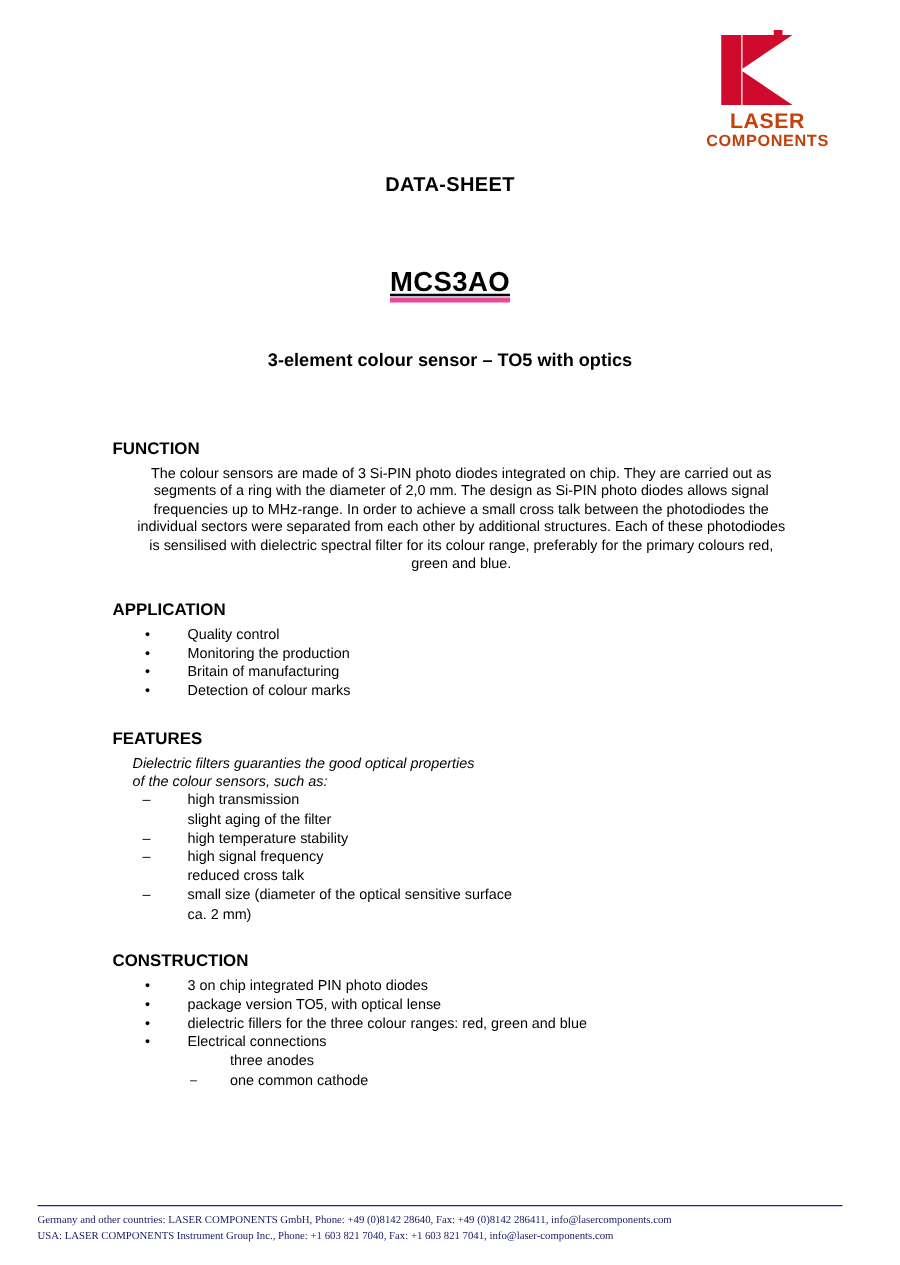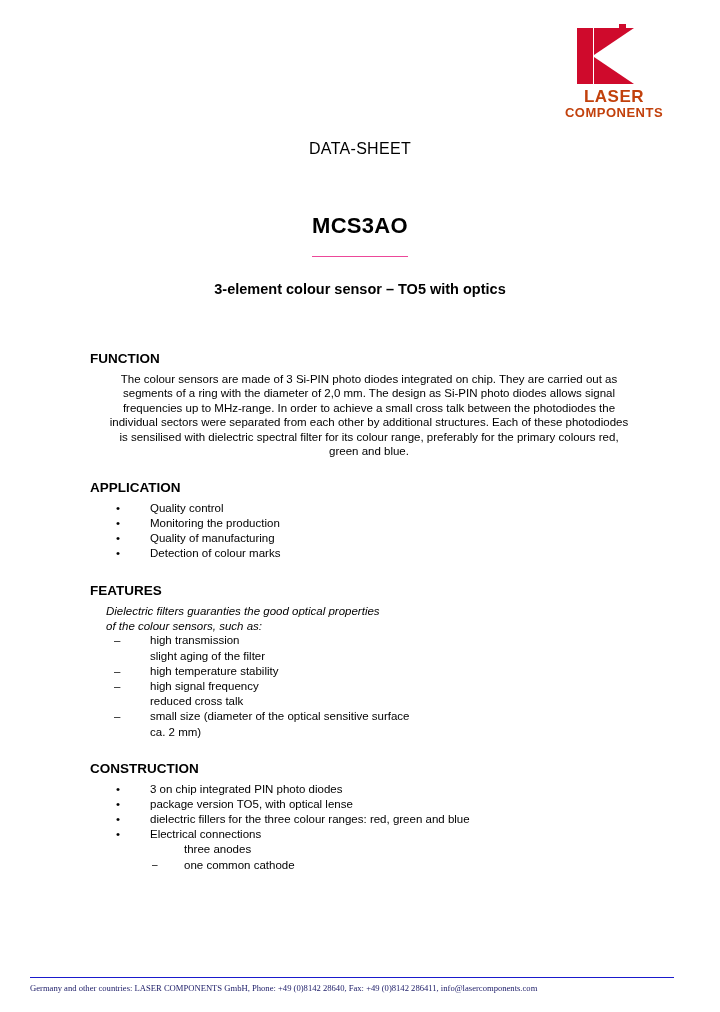--- a/index.html
+++ b/index.html
@@ -77,34 +77,35 @@
     letter-spacing: 0.5px;
     line-height: 1.05;
   }
   .logo-text1 { font-size: 17px; }
   .logo-text2 { font-size: 13px; }
 
   
   .doc-title {
     text-align: center;
     font-size: 16px;
-    font-weight: normal;
+    font-weight: bold;
     margin-top: 118px;
     letter-spacing: 0.3px;
   }
   .part-number {
     text-align: center;
     font-size: 22px;
     font-weight: bold;
     margin-top: 55px;
     letter-spacing: 0.3px;
   }
   .part-number span {
-    border-bottom: 1px solid #ec4899;
-    padding-bottom: 18px;
+    border-bottom: 4px solid #ec4899;
+    padding-bottom: 0;
+    text-decoration: underline;
   }
   .subtitle {
     text-align: center;
     font-size: 14.5px;
     font-weight: bold;
     margin-top: 42px;
   }
 
   
   .content {
@@ -224,21 +225,21 @@
         <li>
             <span class="mk">•</span>
             <span class="tx">Quality control</span>
           </li>
         <li>
             <span class="mk">•</span>
             <span class="tx">Monitoring the production</span>
           </li>
         <li>
             <span class="mk">•</span>
-            <span class="tx">Quality of manufacturing</span>
+            <span class="tx">Britain of manufacturing</span>
           </li>
         <li>
             <span class="mk">•</span>
             <span class="tx">Detection of colour marks</span>
           </li>
       </ul>
     </div>
 
     <div class="section">
       <div class="section-title">FEATURES</div>
@@ -308,15 +309,16 @@
             <span class="tx">one common cathode</span>
           </li>
       </ul>
     </div>
 
   </div>
 
   <div class="footer">
     <div class="footer-rule"></div>
     <div class="footer-line">Germany and other countries: LASER COMPONENTS GmbH, Phone: +49 (0)8142 28640, Fax: +49 (0)8142 286411,  info@lasercomponents.com</div>
+    <div class="footer-line">USA: LASER COMPONENTS Instrument Group Inc., Phone: +1 603 821 7040, Fax: +1 603 821 7041, info@laser-components.com</div>
   </div>
 
 </div>
 
 </body></html>

